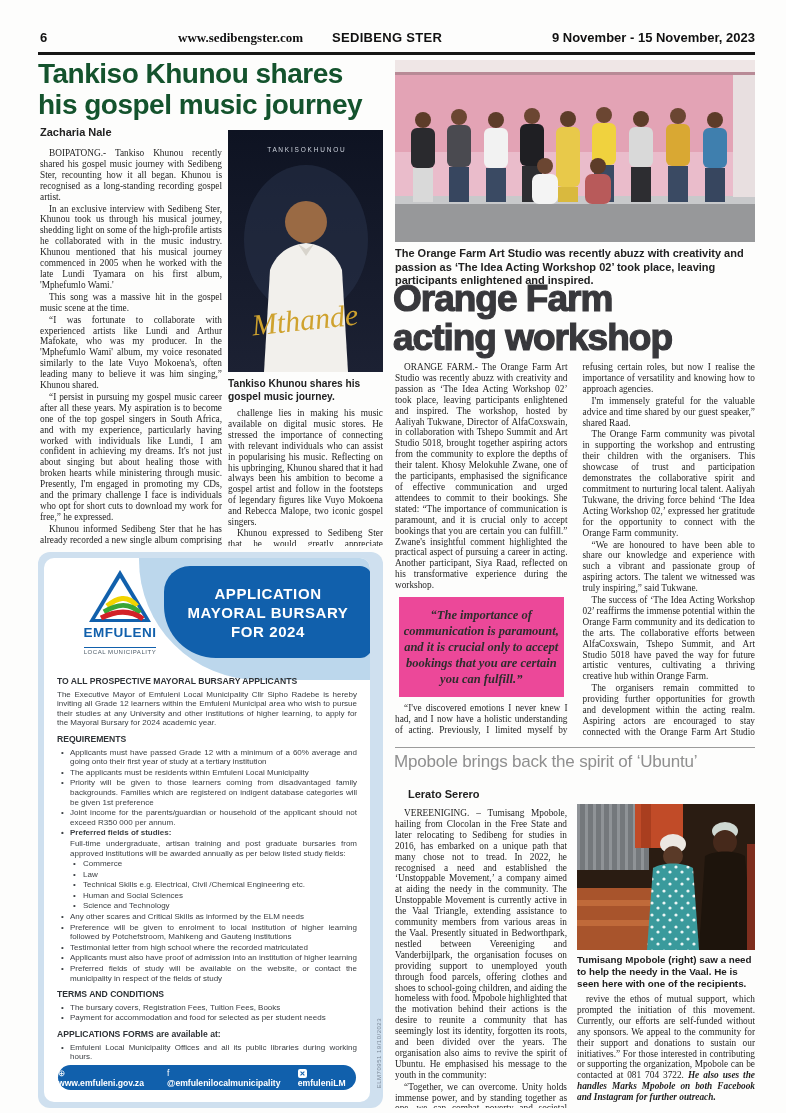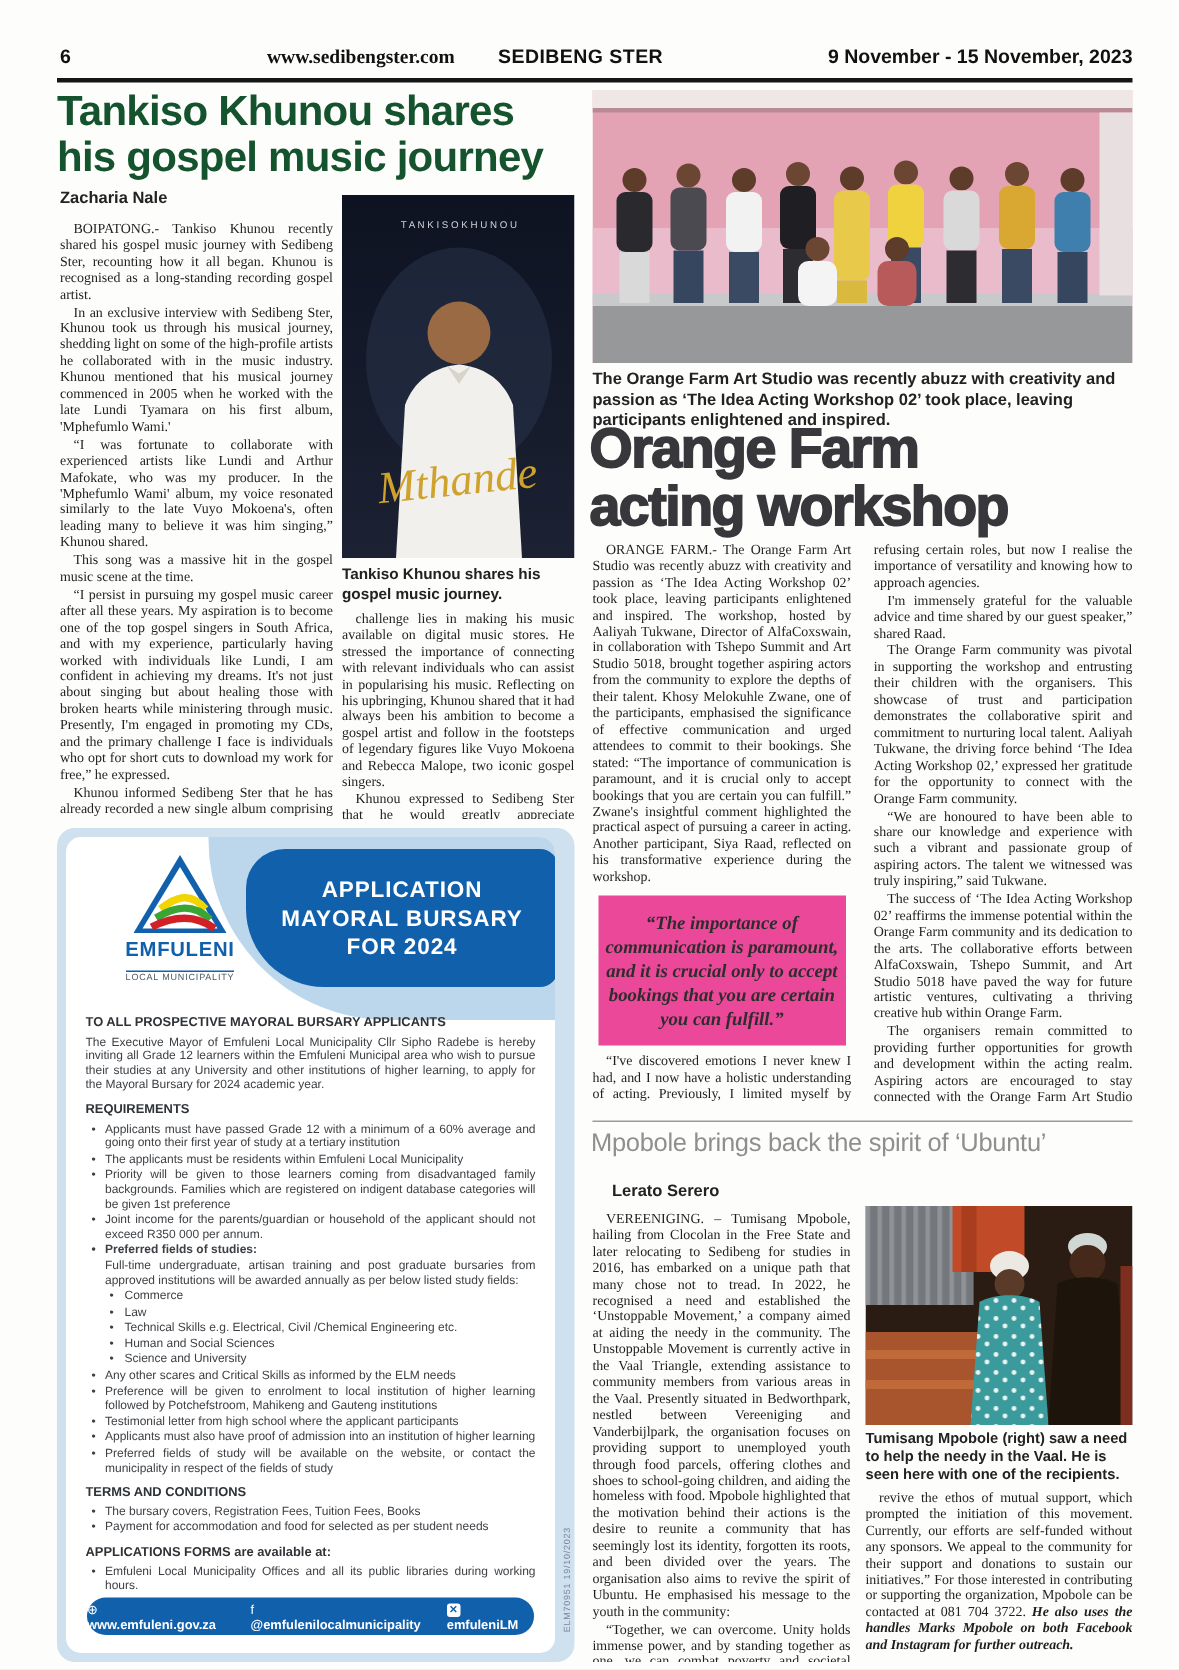--- a/index.html
+++ b/index.html
@@ -86,22 +86,22 @@
     <span class="mh-date">9 November - 15 November, 2023</span>
   </div>
   <div class="mh-rule"></div>
 
   <div class="t-head">Tankiso Khunou shares his gospel music journey</div>
   <div class="t-byline byline">Zacharia Nale</div>
 
   <div class="t-col1 serif">
       <p>BOIPATONG.- Tankiso Khunou recently shared his gospel music journey with Sedibeng Ster, recounting how it all began. Khunou is recognised as a long-standing recording gospel artist.</p>
       <p>In an exclusive interview with Sedibeng Ster, Khunou took us through his musical journey, shedding light on some of the high-profile artists he collaborated with in the music industry. Khunou mentioned that his musical journey commenced in 2005 when he worked with the late Lundi Tyamara on his first album, 'Mphefumlo Wami.'</p>
+      <p>This song was a massive hit in the gospel music scene at the time.</p>
       <p>“I was fortunate to collaborate with experienced artists like Lundi and Arthur Mafokate, who was my producer. In the 'Mphefumlo Wami' album, my voice resonated similarly to the late Vuyo Mokoena's, often leading many to believe it was him singing,” Khunou shared.</p>
-      <p>This song was a massive hit in the gospel music scene at the time.</p>
       <p>“I persist in pursuing my gospel music career after all these years. My aspiration is to become one of the top gospel singers in South Africa, and with my experience, particularly having worked with individuals like Lundi, I am confident in achieving my dreams. It's not just about singing but about healing those with broken hearts while ministering through music. Presently, I'm engaged in promoting my CDs, and the primary challenge I face is individuals who opt for short cuts to download my work for free,” he expressed.</p>
       <p>Khunou informed Sedibeng Ster that he has already recorded a new single album comprising two songs, but the obstacle he encounters is finding the right recording companies to help promote it. The biggest</p>
     </div>
 
   <div class="t-photo">
     <svg width="155" height="242" viewBox="0 0 155 242">
       <defs>
         <linearGradient id="tkbg" x1="0" y1="0" x2="0" y2="1">
           <stop offset="0" stop-color="#0e1322"></stop>
             <stop offset="1" stop-color="#1c2133"></stop>
@@ -155,26 +155,26 @@
           </div>
         <div class="ad-ul">
             <div class="ad-bold">Preferred fields of studies:</div>
           </div>
         <p class="ad-indent">Full-time undergraduate, artisan training and post graduate bursaries from approved institutions will be awarded annually as per below listed study fields:</p>
         <div class="ad-ul ad-ul2">
             <div>Commerce</div>
             <div>Law</div>
             <div>Technical Skills e.g. Electrical, Civil /Chemical Engineering etc.</div>
             <div>Human and Social Sciences</div>
-            <div>Science and University</div>
+            <div>Science and Technology</div>
           </div>
         <div class="ad-ul">
             <div>Any other scares and Critical Skills as informed by the ELM needs</div>
             <div>Preference will be given to enrolment to local institution of higher learning followed by Potchefstroom, Mahikeng and Gauteng institutions</div>
-            <div>Testimonial letter from high school where the applicant participants</div>
+            <div>Testimonial letter from high school where the recorded matriculated</div>
             <div>Applicants must also have proof of admission into an institution of higher learning</div>
             <div>Preferred fields of study will be available on the website, or contact the municipality in respect of the fields of study</div>
           </div>
 
         <div class="ad-h">TERMS AND CONDITIONS</div>
         <div class="ad-ul">
             <div>The bursary covers, Registration Fees, Tuition Fees, Books</div>
             <div>Payment for accommodation and food for selected as per student needs</div>
           </div>
 

